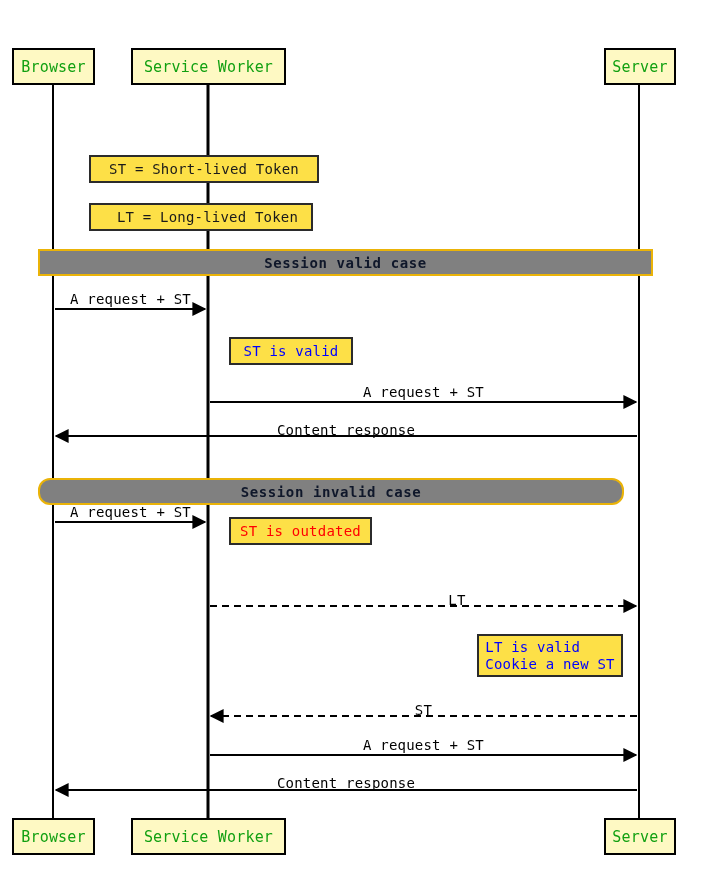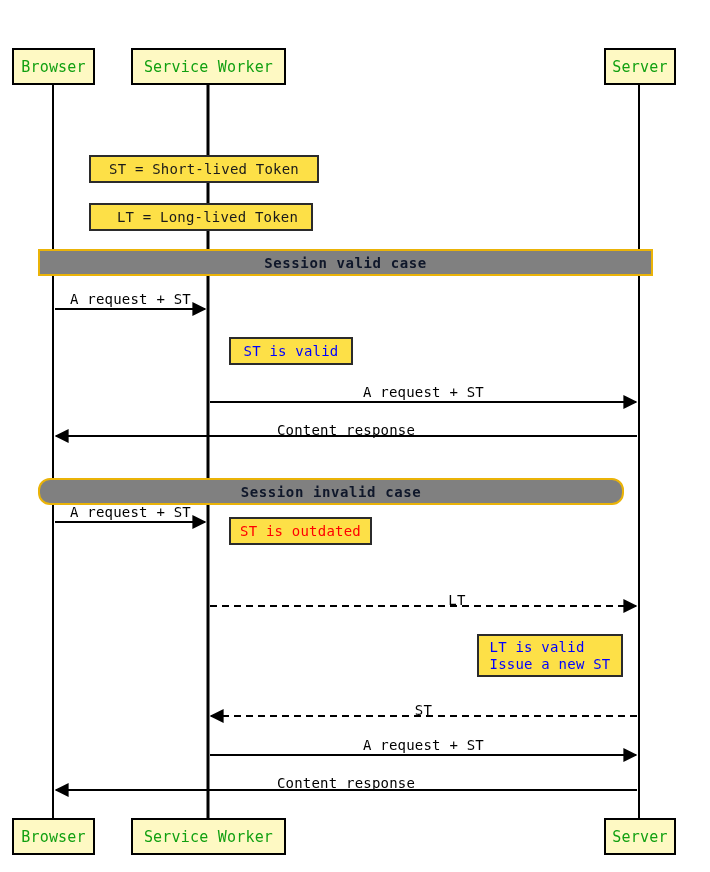--- a/index.html
+++ b/index.html
@@ -150,21 +150,21 @@
       <div class="abs msg-label" style="left: 425px; top: 592px; margin-left: 32px;">LT</div>
       <div class="abs msg-label" style="left: 423.5px; top: 702px;">ST</div>
       <div class="abs msg-label" style="left: 423.5px; top: 737px;">A request + ST</div>
       <div class="abs msg-label" style="left: 346px; top: 775px;">Content response</div>
     </div>
 
   <div id="annotation-notes">
       <div class="abs note info" style="left: 229px; top: 337px; width: 124px; height: 28px;">ST is valid</div>
       <div class="abs note alert" style="left: 229px; top: 517px; width: 143px; height: 28px;">ST is outdated</div>
       <div class="abs note info" style="left: 477px; top: 634px; width: 146px; height: 43px;">LT is valid
-Issue a new ST</div>
+Cookie a new ST</div>
     </div>
 
   <div id="participants-bottom">
       <div class="abs participant" style="left: 12px; top: 818px; width: 83px; height: 37px;">Browser</div>
       <div class="abs participant" style="left: 131px; top: 818px; width: 155px; height: 37px;">Service Worker</div>
       <div class="abs participant" style="left: 604px; top: 818px; width: 72px; height: 37px;">Server</div>
     </div>
 
 </div>
 

